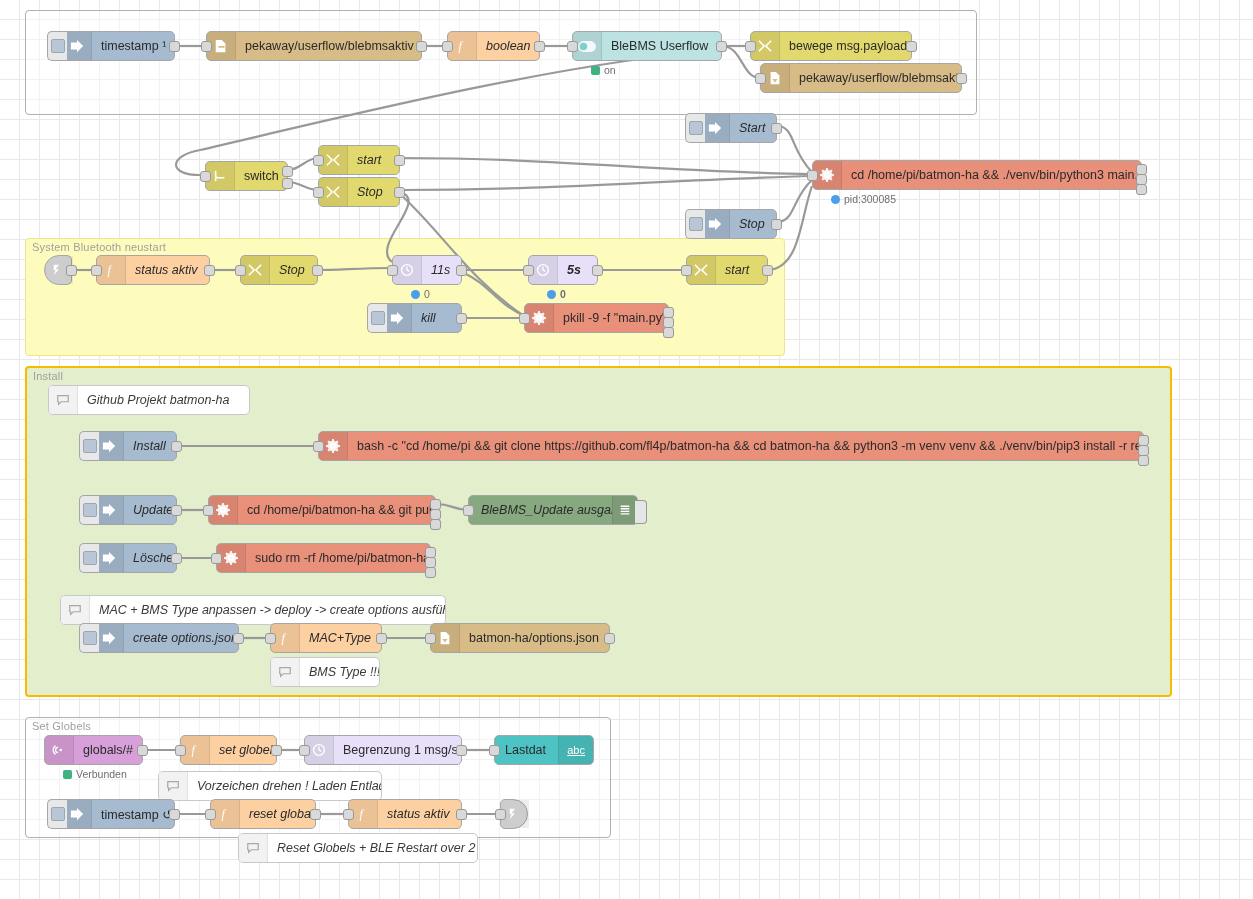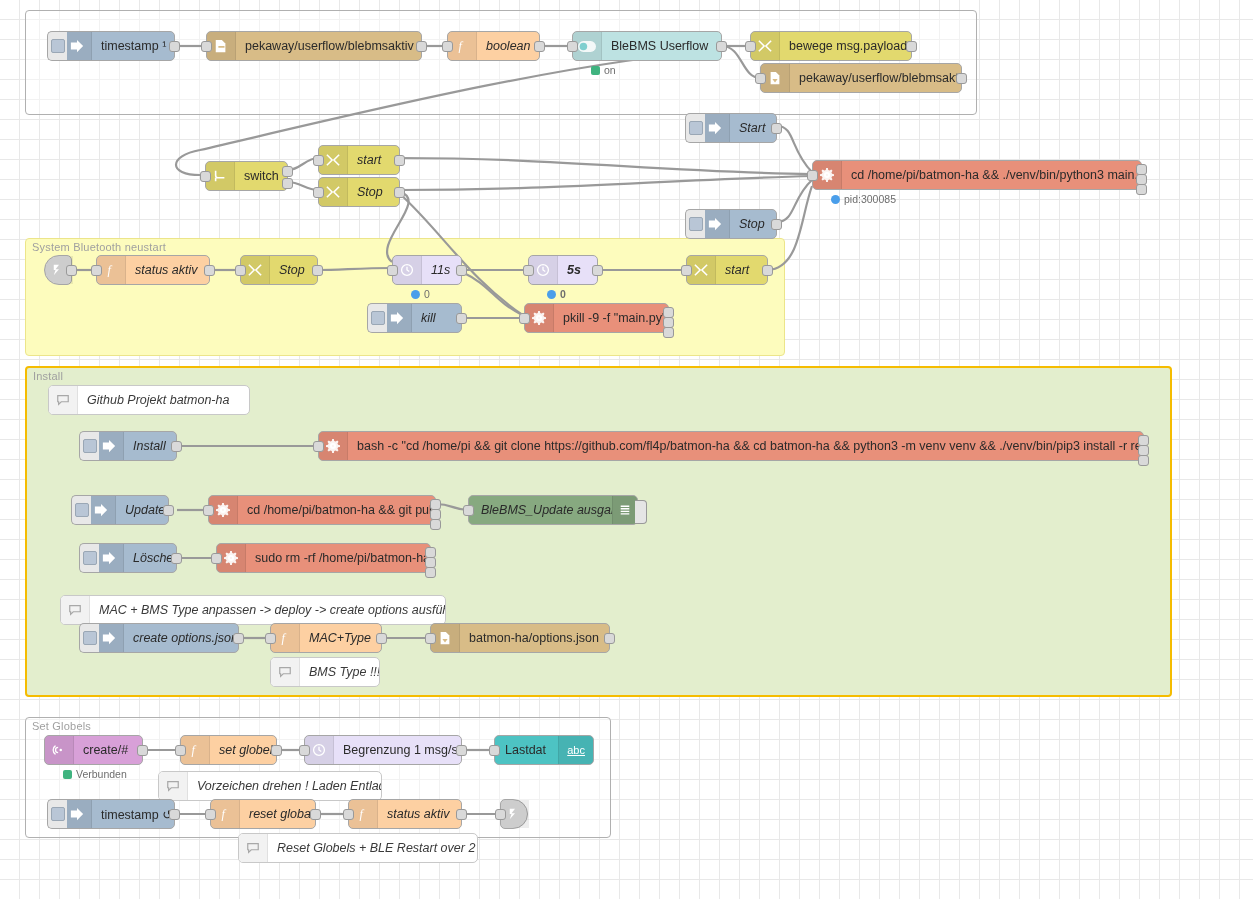--- a/index.html
+++ b/index.html
@@ -472,21 +472,21 @@
           <path fill="#fff" d="M7 0h2l.4 2.2 1.6.7 1.9-1.2 1.4 1.4-1.2 1.9.7 1.6L16 7v2l-2.2.4-.7 1.6 1.2 1.9-1.4 1.4-1.9-1.2-1.6.7L9 16H7l-.4-2.2-1.6-.7-1.9 1.2-1.4-1.4 1.2-1.9-.7-1.6L0 9V7l2.2-.4.7-1.6L1.7 3.1l1.4-1.4 1.9 1.2 1.6-.7z" opacity=".9"></path>
         </svg>
     </div>
     <div class="lbl">bash -c "cd /home/pi &amp;&amp; git clone https://github.com/fl4p/batmon-ha &amp;&amp; cd batmon-ha &amp;&amp; python3 -m venv venv &amp;&amp; ./venv/bin/pip3 install -r requirements.txt"</div>
     <div class="port in"></div>
     <div class="port out o1"></div>
     <div class="port out o2"></div>
     <div class="port out o3"></div>
   </div>
 
-  <div class="node c-inject" style="left:86px;top:495px;width:83px;">
+  <div class="node c-inject" style="left:94px;top:495px;width:83px;">
     <div class="btnTab">
         <i></i>
       </div>
     <div class="icon">
       <svg class="gi" width="14" height="14" viewBox="0 0 16 16">
           <path fill="#fff" d="M1 4h7V1l7 7-7 7v-3H1z"></path>
         </svg>
     </div>
     <div class="lbl it">Update</div>
     <div class="port out"></div>
@@ -598,21 +598,21 @@
     <div class="lbl it">BMS Type !!!</div>
   </div>
 
   <div class="node c-mqttin" style="left:44px;top:735px;width:99px;">
     <div class="icon">
       <svg class="gi" width="14" height="14" viewBox="0 0 16 16">
           <path fill="none" stroke="#fff" stroke-width="1.5" d="M4 13a6 6 0 0 1 0-10M7 11a3 3 0 0 1 0-6"></path>
           <circle cx="10" cy="8" r="1.4" fill="#fff"></circle>
         </svg>
     </div>
-    <div class="lbl">create/#</div>
+    <div class="lbl">globals/#</div>
     <div class="port out"></div>
     <div class="status">
       <span class="dot" style="background:#3fb37f"></span>
       <span>Verbunden</span>
     </div>
   </div>
 
   <div class="node c-function" style="left:180px;top:735px;width:97px;">
     <div class="icon">
       <svg class="gi" width="12" height="14" viewBox="0 0 12 16">

